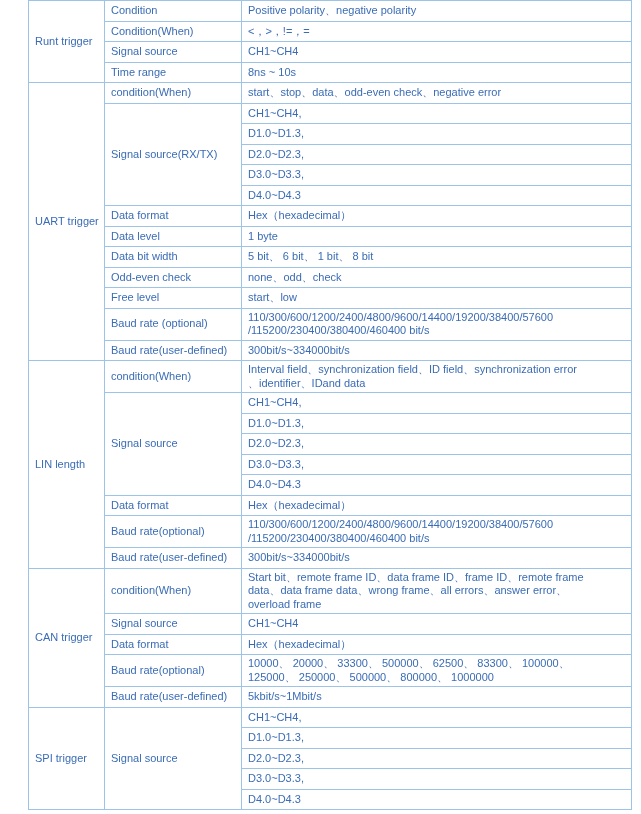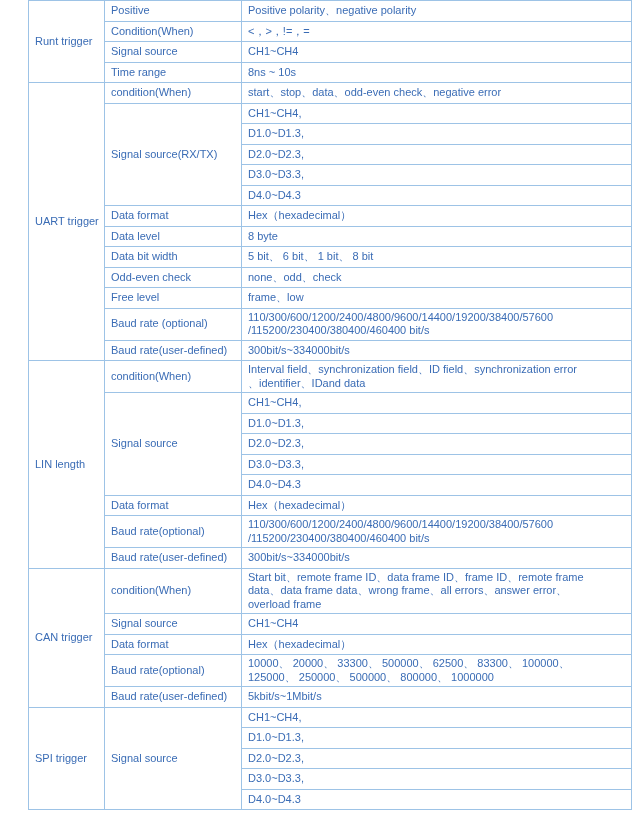--- a/index.html
+++ b/index.html
@@ -53,21 +53,21 @@
   <table class="spec-table">
     <colgroup>
         <col class="c1">
         <col class="c2">
         <col class="c3">
       </colgroup>
     <tbody>
 
       <tr>
         <td class="trigger" rowspan="4">Runt trigger</td>
-        <td class="label">Positive</td>
+        <td class="label">Condition</td>
         <td class="value">Positive polarity、negative polarity</td>
       </tr>
       <tr>
         <td class="label">Condition(When)</td>
         <td class="value">&lt;，&gt;，!=，=</td>
       </tr>
       <tr>
         <td class="label">Signal source</td>
         <td class="value">CH1~CH4</td>
       </tr>
@@ -96,33 +96,33 @@
       </tr>
       <tr>
         <td class="value">D4.0~D4.3</td>
       </tr>
       <tr>
         <td class="label">Data format</td>
         <td class="value">Hex（hexadecimal）</td>
       </tr>
       <tr>
         <td class="label">Data level</td>
-        <td class="value">8 byte</td>
+        <td class="value">1 byte</td>
       </tr>
       <tr>
         <td class="label">Data bit width</td>
         <td class="value">5 bit、 6 bit、 1 bit、 8 bit</td>
       </tr>
       <tr>
         <td class="label">Odd-even check</td>
         <td class="value">none、odd、check</td>
       </tr>
       <tr>
         <td class="label">Free level</td>
-        <td class="value">frame、low</td>
+        <td class="value">start、low</td>
       </tr>
       <tr>
         <td class="label">Baud rate (optional)</td>
         <td class="value">110/300/600/1200/2400/4800/9600/14400/19200/38400/57600
 /115200/230400/380400/460400 bit/s</td>
       </tr>
       <tr>
         <td class="label">Baud rate(user-defined)</td>
         <td class="value">300bit/s~334000bit/s</td>
       </tr>

